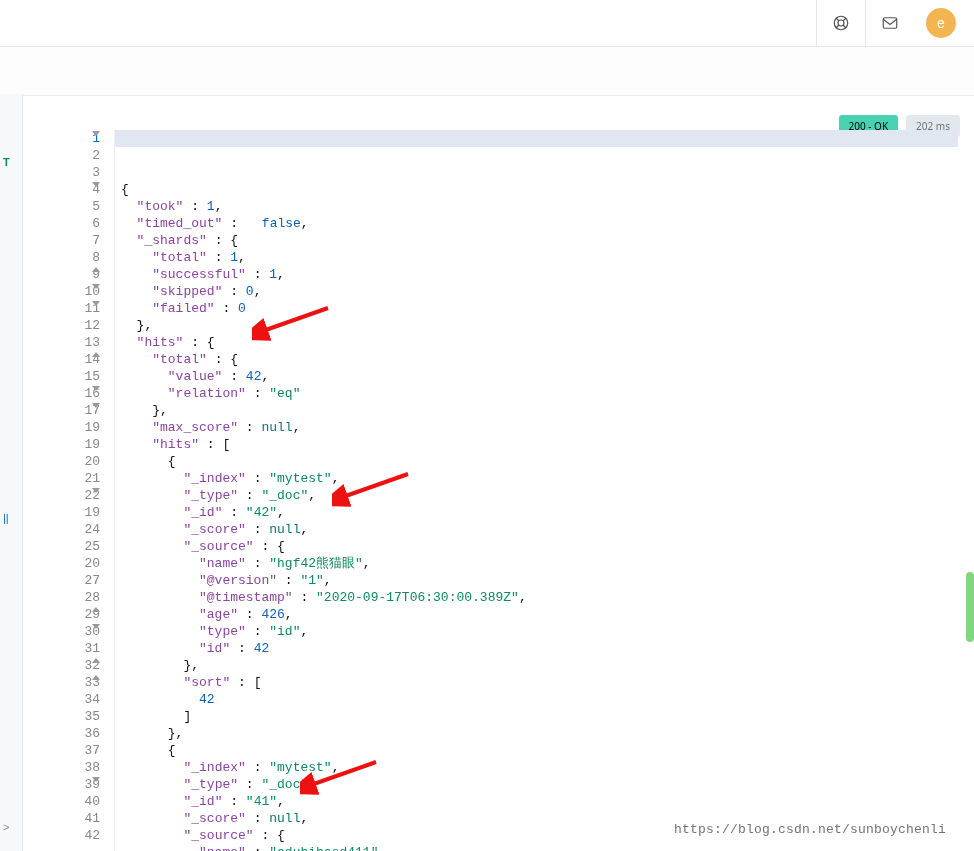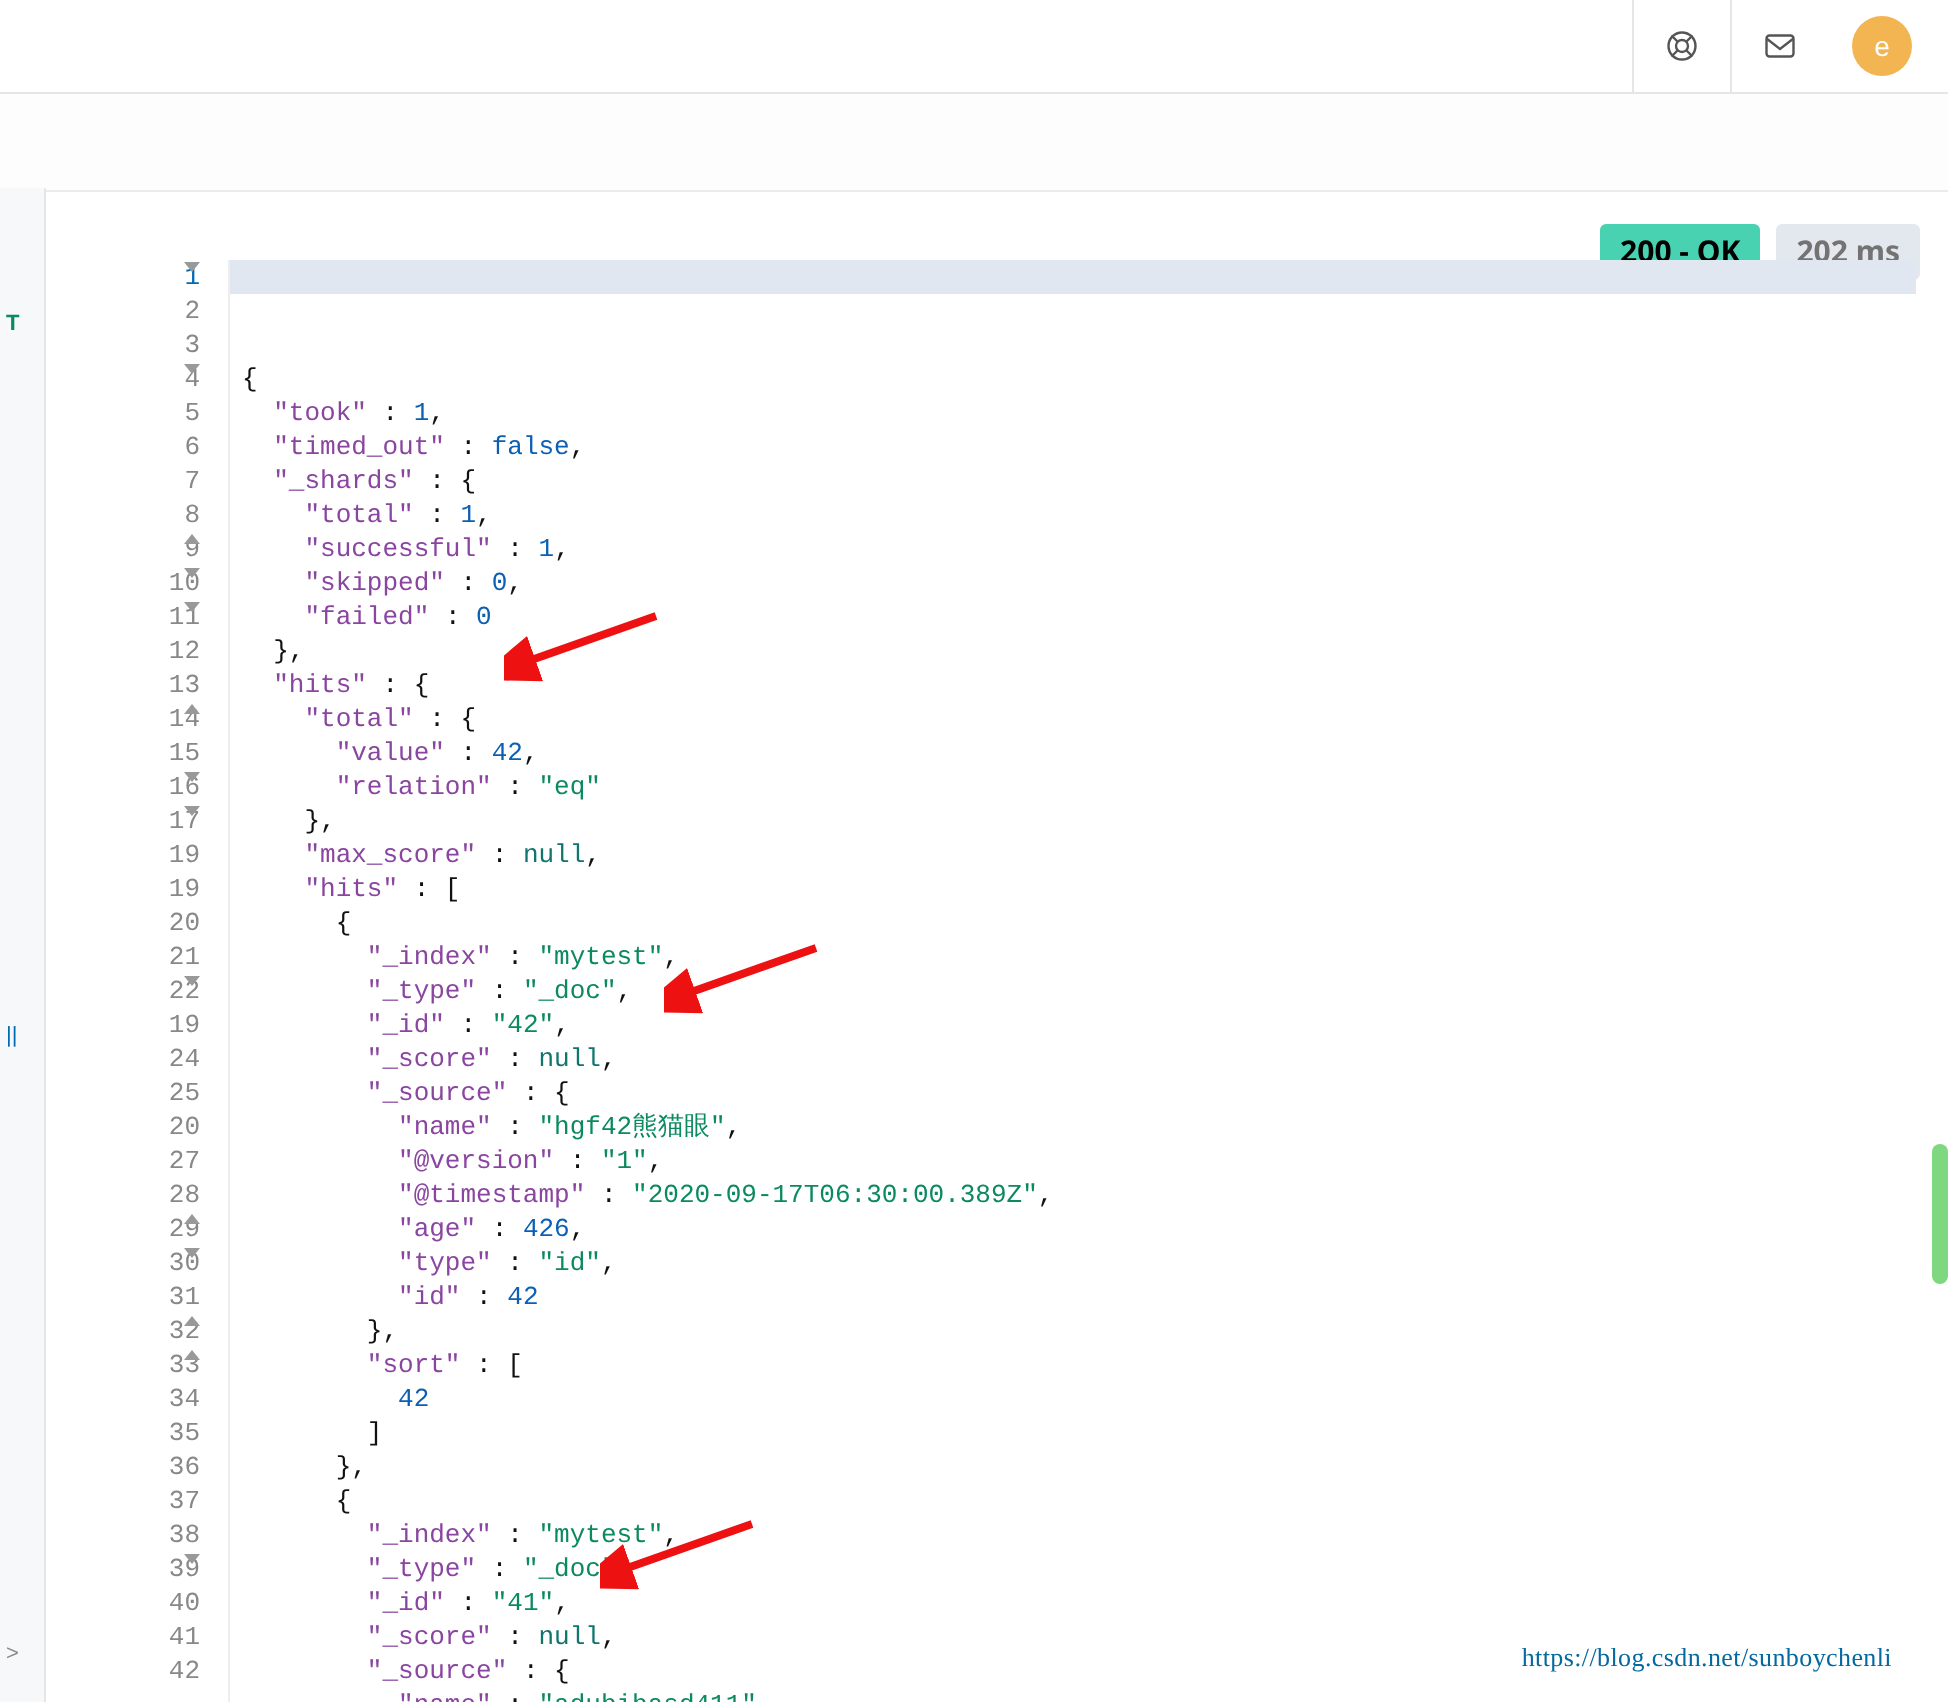--- a/index.html
+++ b/index.html
@@ -56,25 +56,24 @@
   
   .status-row {
     height: 36px;
     display: flex;
     justify-content: flex-end;
     align-items: center;
     padding: 12px 14px 4px 0;
     gap: 8px;
   }
   .badge {
-    font-size: 15px;
+    font-size: 10px;
     padding: 4px 10px;
     border-radius: 3px;
     font-family: system-ui, sans-serif;
-    font-weight: bold;
   }
   .badge-ok {
     background: #49d2b2;
     color: #000;
   }
   .badge-time {
     background: #e3e8ef;
     color: #737373;
   }
 
@@ -155,21 +154,21 @@
   .fold.up { transform: rotate(180deg);}
   .gutter .sel {
     color: #006bb4;
   }
 
   
   .p { color: #111; }          
   .k { color: #8a45a0; }       
   .s { color: #0b8a5e; }       
   .n { color: #0b5fb5; }       
-  .b { color: #0b5fb5; }       
+  .b { color: #0b5fb5; margin-left: 16px; }       
   .nl { color: #0f766e; }
 
   
   .arrow {
     position: absolute;
     z-index: 5;
     pointer-events: none;
   }
 
   
@@ -182,22 +181,22 @@
     background: #7fd87f;
     border-radius: 4px;
   }
 
   
   .watermark {
     position: absolute;
     right: 28px;
     bottom: 14px;
     font-size: 13px;
-    color: #0369a1;
-    font-family: Liberation Serif, serif;
+    color: #737373;
+    font-family: Liberation Mono, monospace;
     pointer-events: none;
     letter-spacing: 0.2px;
   }
 </style>
 </head>
 <body>
 
 <div class="header">
   <div class="icon-cell">
     <svg width="18" height="18" viewBox="0 0 24 24" fill="none" stroke="currentColor" stroke-width="1.6">

